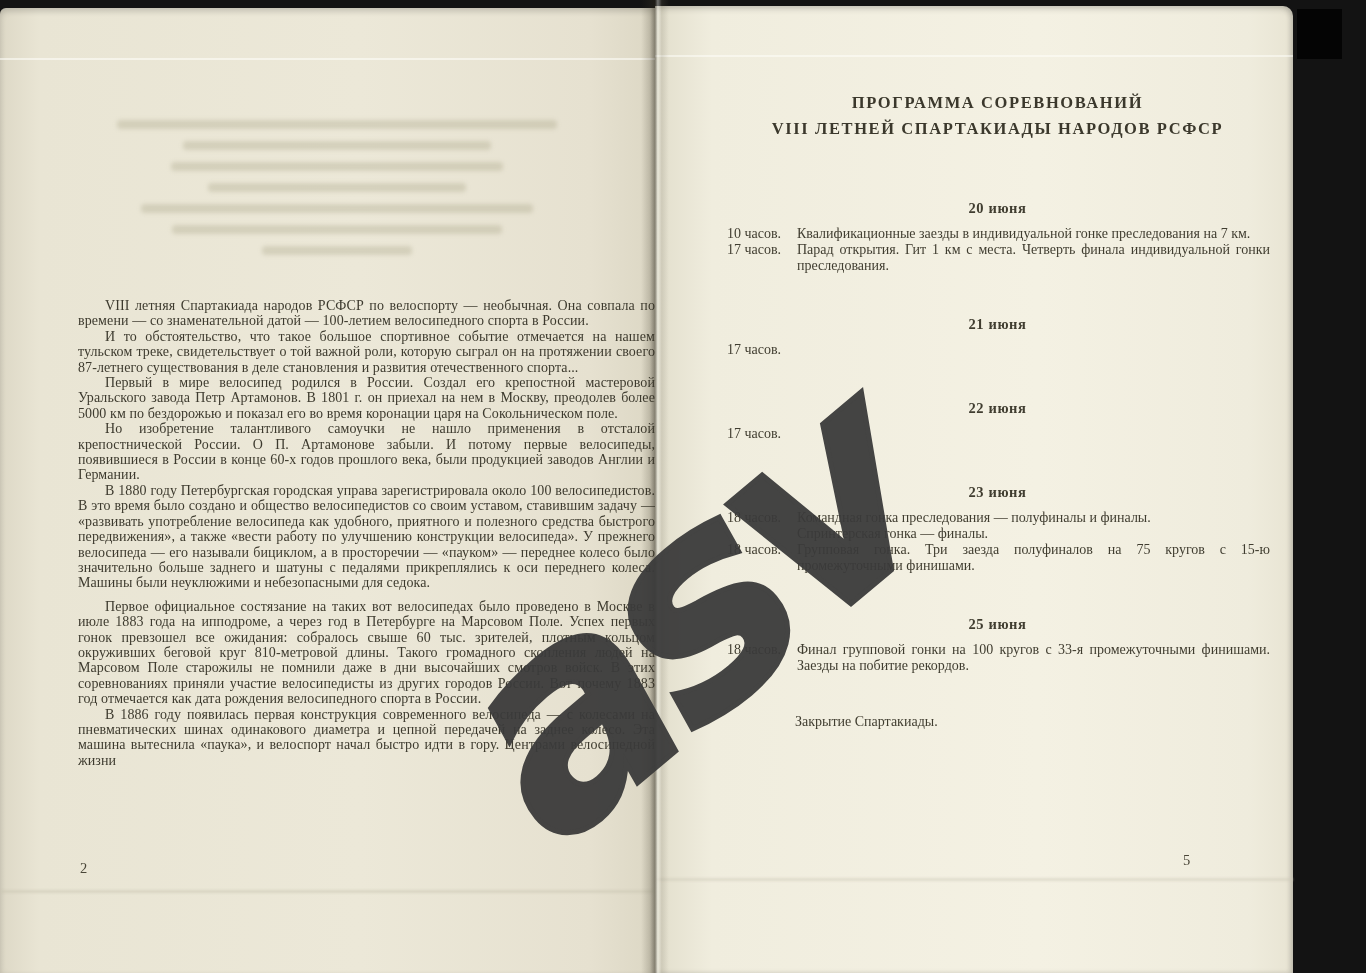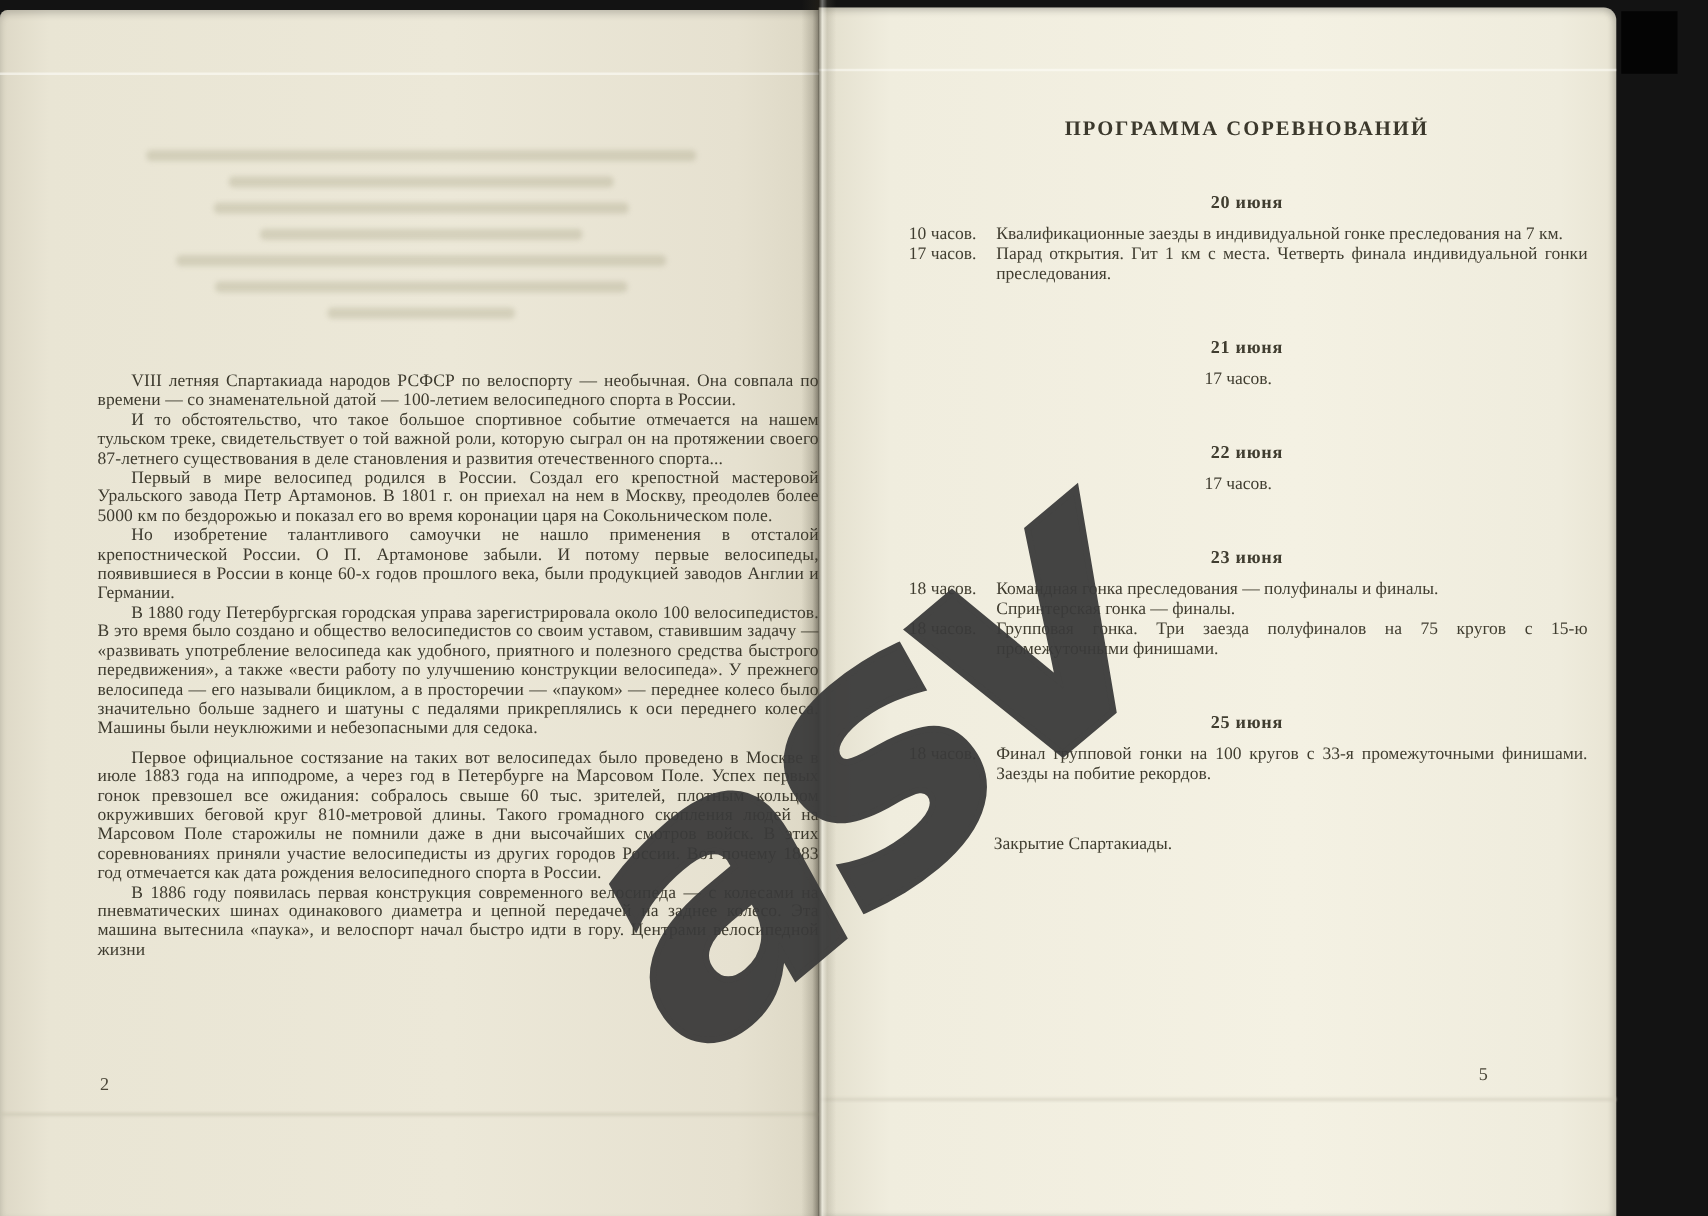--- a/index.html
+++ b/index.html
@@ -94,22 +94,22 @@
     position:absolute;left:70px;top:0;width:545px;z-index:2;
     color:#403d30;font-size:14px;line-height:16px;
   }
   .title{margin-top:84px;text-align:center;font-weight:bold;color:#3b382c;}
   .title-line{font-size:16.5px;letter-spacing:1.6px;line-height:26px;}
 
   .day-heading{
     text-align:center;font-weight:bold;font-size:14.5px;
     margin-top:42px;margin-bottom:10px;letter-spacing:0.6px;
   }
-  #program-days .day-heading:first-child{margin-top:38px;}
-  .event-row{display:flex;justify-content:center;}
+  #program-days .day-heading:first-child{margin-top:58px;}
+  .event-row{display:flex;}
   .event-time{width:70px;flex:none;padding-left:2px;white-space:nowrap;}
   .event-text{flex:1;text-align:justify;}
   .event-line{}
 
   .closing{margin-top:40px;margin-left:70px;}
 
   
   .watermark{
     position:absolute;left:688px;top:612px;z-index:30;
     transform:translate(-50%,-50%) rotate(-40deg);
@@ -151,20 +151,21 @@
       </div>
     <div class="page-num page-num-left">2</div>
   </div>
 
   <div class="fold"></div>
 
   <div class="page page-right">
     <div class="program-col">
       <div class="title">
         <div class="title-line">ПРОГРАММА СОРЕВНОВАНИЙ</div>
+        <div class="title-line">VIII ЛЕТНЕЙ СПАРТАКИАДЫ НАРОДОВ РСФСР</div>
       </div>
       <div id="program-days">
           <div class="day-heading">20 июня</div>
           <div class="event-row">
             <span class="event-time">10 часов.</span>
             <div class="event-text">
               <div class="event-line">Квалификационные заезды в индивидуальной гонке преследования на 7 км.</div>
             </div>
           </div>
           <div class="event-row">

